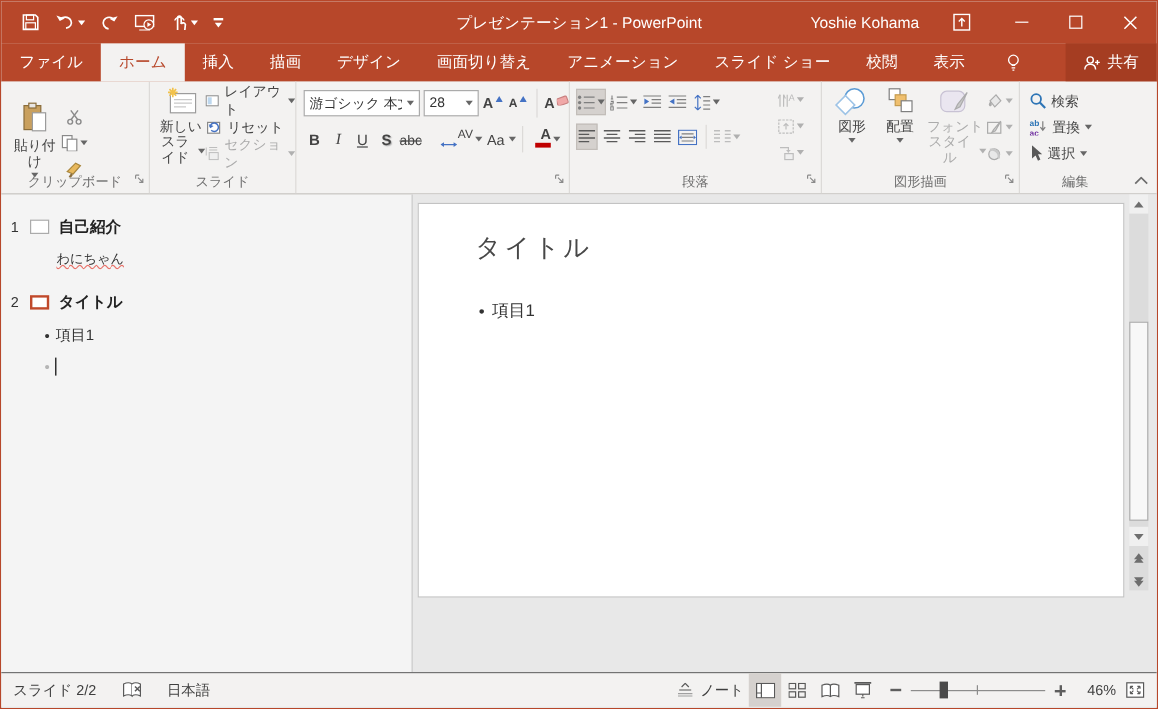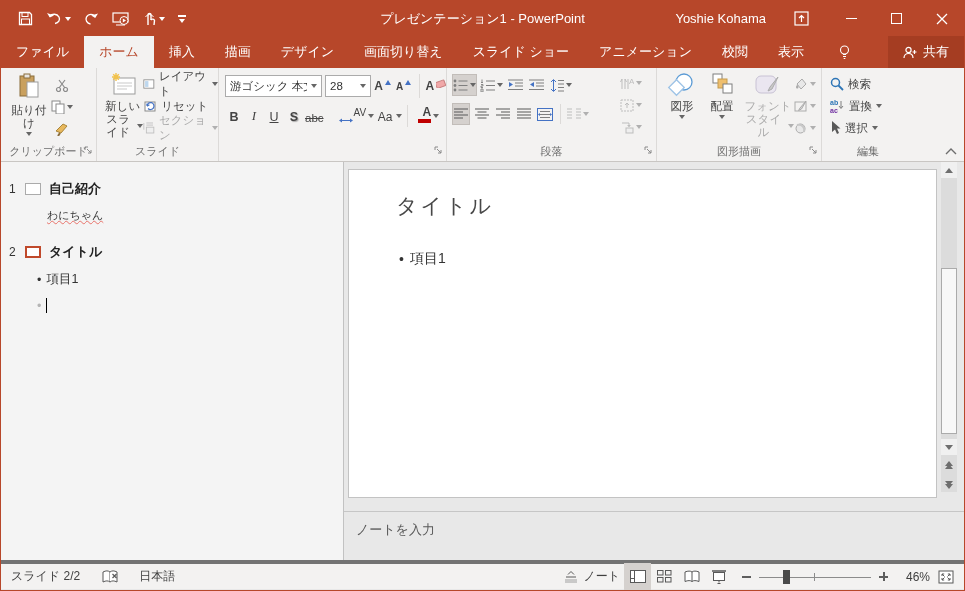--- a/index.html
+++ b/index.html
@@ -67,21 +67,21 @@
   .vscroll { position:absolute; right:7px; top:0; width:16px; height:330px; background:#DCDCDC; }
   .sc-btn { position:absolute; left:0; width:16px; height:16px; background:#F0F0F0; display:flex; align-items:center; justify-content:center; }
   .tri-up { width:0;height:0;border-left:4px solid transparent;border-right:4px solid transparent;border-bottom:5px solid #6E6E6E; }
   .tri-dn { width:0;height:0;border-left:4px solid transparent;border-right:4px solid transparent;border-top:5px solid #6E6E6E; }
   .sc-thumb { position:absolute; left:0; top:106px; width:16px; height:166px; background:#F8F8F8; border:1px solid #ABABAB; }
   .nav-btn { position:absolute; right:7px; width:16px; height:15px; display:flex; flex-direction:column; align-items:center; justify-content:center; }
   .nav-btn .t { margin:-1px 0; }
   .notes-pane { position:absolute; left:0; right:0; top:349px; bottom:0; background:#E8E8E8; border-top:1px solid #C6C6C6; padding:9px 0 0 12px; }
   .notes-ph { font-size:13px; color:#595959; }
   
-  .statusbar { height:29px; background:#F3F2F1; border-top:4px solid #737373; display:flex; align-items:center; font-size:12px; color:#3F3F3F; padding:0 10px 0 10px; }
+  .statusbar { height:29px; background:#F3F2F1; border-top:1px solid #737373; display:flex; align-items:center; font-size:12px; color:#3F3F3F; padding:0 10px 0 10px; }
   .sb-item { display:flex; align-items:center; gap:5px; }
   .sb-right { margin-left:auto; display:flex; align-items:center; }
   .viewbtn { width:27px; height:28px; display:flex; align-items:center; justify-content:center; }
   .viewbtn.on { background:#D5D1CE; }
   .zoom-minus { width:9px; height:2px; background:#5E5E5E; }
   .zoom-plus { position:relative; width:9px; height:9px; }
   .zoom-plus::before { content:""; position:absolute; left:0; top:4px; width:9px; height:2px; background:#5E5E5E; }
   .zoom-plus::after { content:""; position:absolute; left:4px; top:0; width:2px; height:9px; background:#5E5E5E; }
   .zoom-slider { position:relative; width:112px; height:16px; margin:0 8px; }
   .zoom-track { position:absolute; left:0; right:0; top:8px; height:1px; background:#8C8C8C; }
@@ -162,43 +162,43 @@
     </div>
   </div>
 
   <div class="tabsrow">
     <span class="tab">ファイル</span>
     <span class="tab active">ホーム</span>
     <span class="tab">挿入</span>
     <span class="tab">描画</span>
     <span class="tab">デザイン</span>
     <span class="tab">画面切り替え</span>
+    <span class="tab">アニメーション</span>
     <span class="tab">スライド ショー</span>
-    <span class="tab">アニメーション</span>
     <span class="tab">校閲</span>
     <span class="tab">表示</span>
     <span class="tellme">
       <svg width="11" height="15" viewBox="0 0 11 15">
           <circle cx="5.5" cy="5" r="4" fill="none" stroke="#fff" stroke-width="1.1"></circle>
           <path d="M4 9.5 h3 M4 11.5 h3 M4.7 13.5 h1.6" stroke="#fff"></path>
         </svg>
     </span>
     <span class="share-btn">
       <svg width="14" height="13" viewBox="0 0 14 13">
           <circle cx="5.5" cy="4" r="2.6" fill="none" stroke="#fff" stroke-width="1.2"></circle>
           <path d="M1 12 c0-3 2-4.5 4.5-4.5 S10 9 10 12" fill="none" stroke="#fff" stroke-width="1.2"></path>
           <path d="M11.5 4 v4 M9.5 6 h4" stroke="#fff" stroke-width="1.2"></path>
         </svg>
       <span>共有</span>
     </span>
   </div>
 
   <div class="ribbon">
 
-    <div class="rgroup" style="width:96px; display:flex; padding:0 0 0 6px;">
+    <div class="rgroup" style="width:124px; display:flex; padding:12px 0 0 6px;">
       <div class="bigbtn" style="width:44px;">
         <svg width="24" height="28" viewBox="0 0 24 28">
             <rect x="3" y="3" width="14" height="20" fill="#C9A05E" stroke="#8A6D3B"></rect>
             <rect x="7" y="1" width="6" height="4" fill="#E8E6E3" stroke="#8A6D3B"></rect>
             <rect x="10" y="9" width="11" height="15" fill="#fff" stroke="#9B9B9B"></rect>
           </svg>
         <span class="lbl">貼り付け</span>
         <span class="dd" style="margin-top:2px;"></span>
       </div>
       <div style="display:flex; flex-direction:column; padding-top:6px;">
@@ -584,23 +584,20 @@
       </div>
       <span class="nav-btn" style="top:295px;">
         <span class="tri-up t"></span>
         <span class="tri-up t"></span>
       </span>
       <span class="nav-btn" style="top:315px;">
         <span class="tri-dn t"></span>
         <span class="tri-dn t"></span>
       </span>
 
-      <div class="notes-pane">
-        <div class="notes-ph">ノートを入力</div>
-      </div>
     </div>
   </div>
 
   <div class="statusbar">
     <span class="sb-item" style="margin-right:22px;">スライド 2/2</span>
     <span class="sb-item" style="margin-right:20px;">
       <svg width="17" height="14" viewBox="0 0 17 14">
           <path d="M1 2 C4 0.5 6 0.5 8 2 V12 C6 10.5 4 10.5 1 12 Z" fill="#fff" stroke="#595959"></path>
           <path d="M8 2 C10 0.5 12 0.5 15 2 V12 C12 10.5 10 10.5 8 12" fill="#fff" stroke="#595959"></path>
           <path d="M10.5 4 l4 4 M14.5 4 l-4 4" stroke="#595959" stroke-width="1.2"></path>

